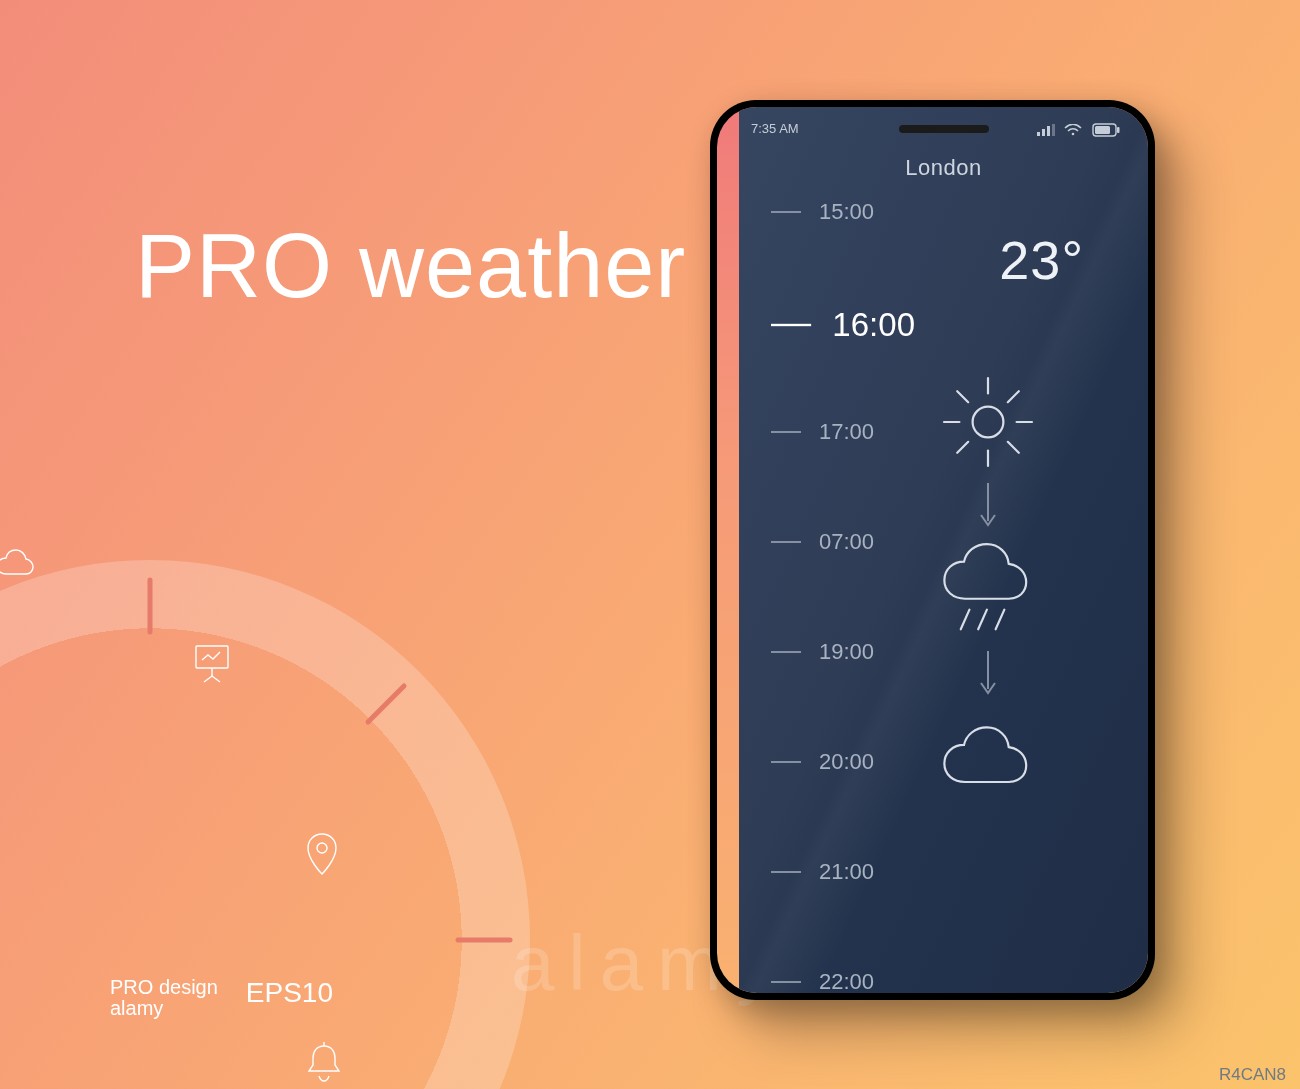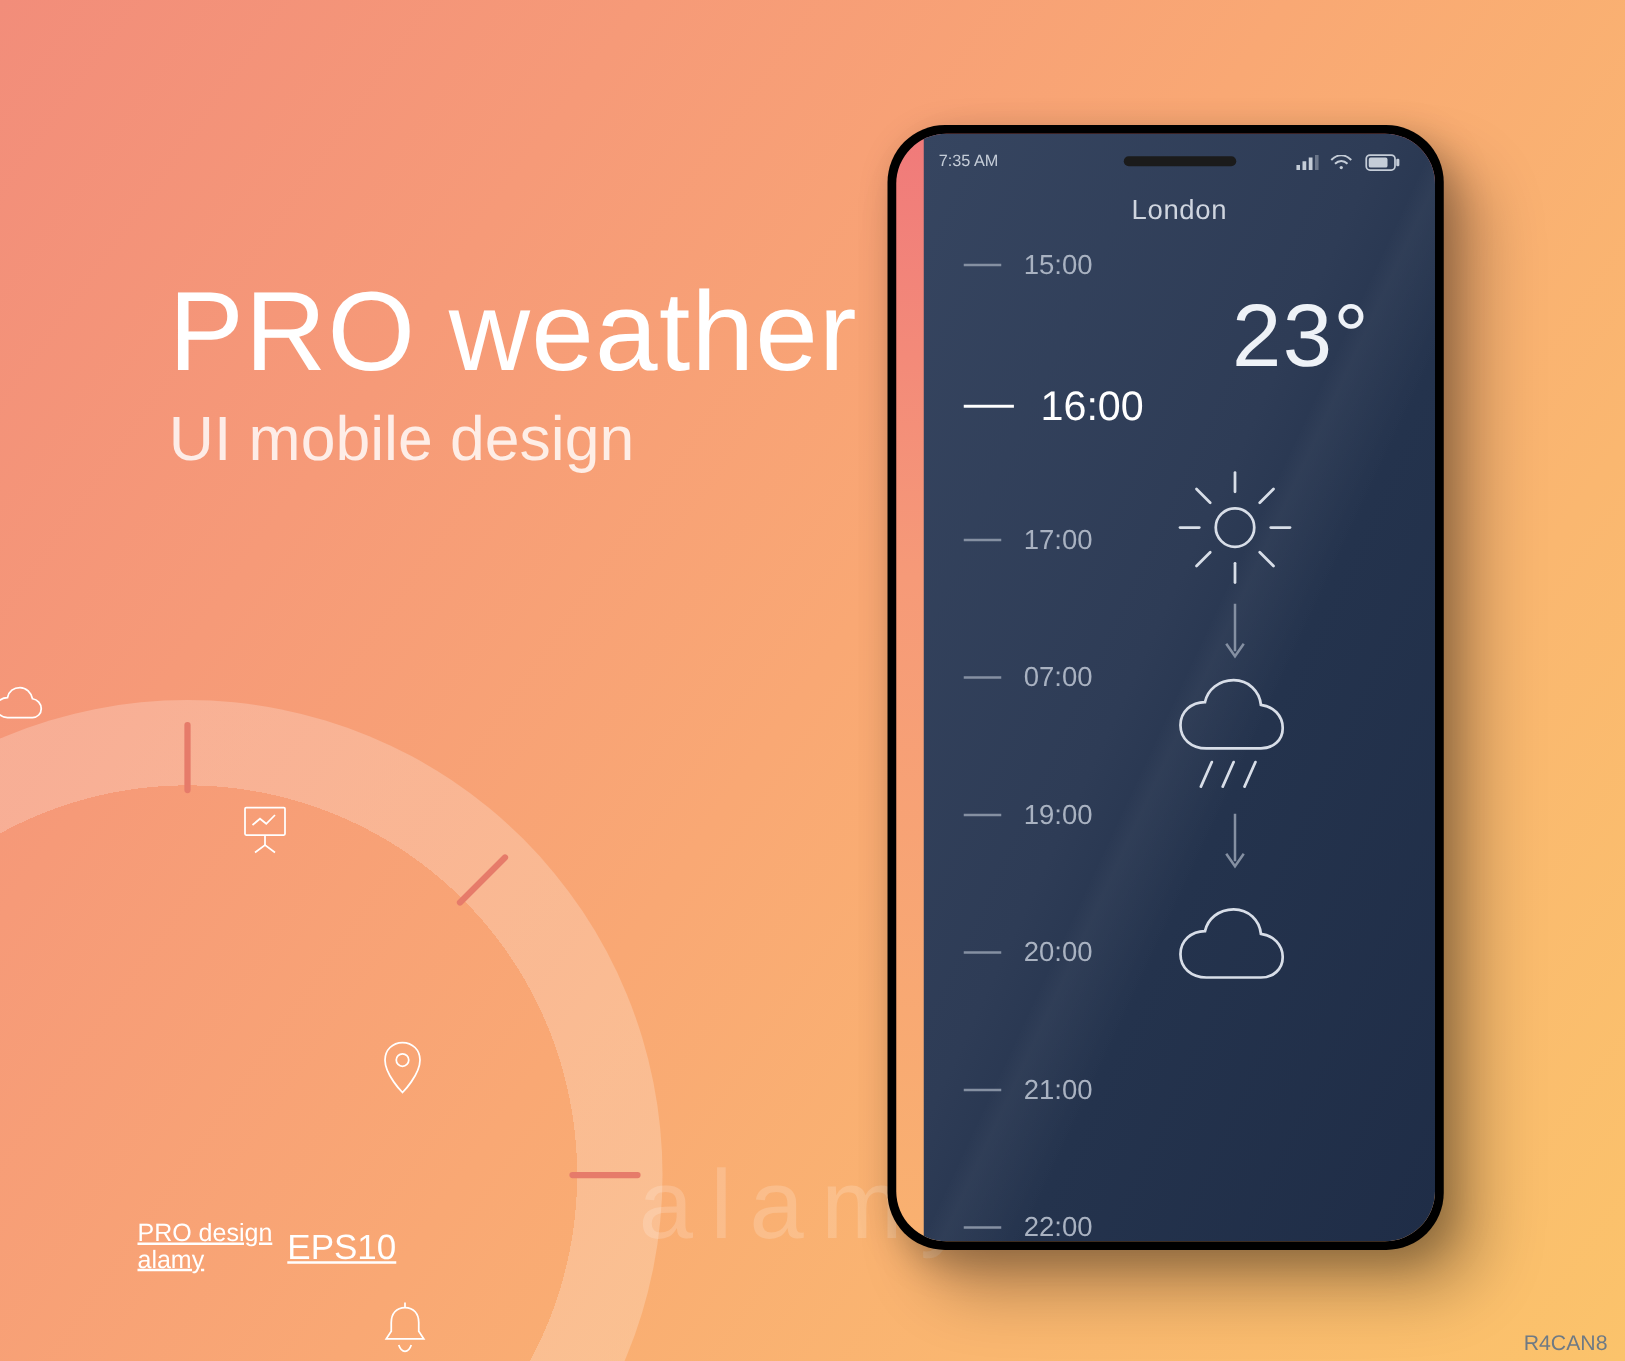--- a/index.html
+++ b/index.html
@@ -30,21 +30,21 @@
   bottom: 4px;
   font-size: 17px;
   color: #6f7a84;
   font-family: Arial, sans-serif;
 }
 
 .title-block { position: absolute; left: 135px; top: 215px; }
 .title-main { color: #fff; font-weight: 200; font-size: 90px; letter-spacing: 1px; }
 .title-sub { color: rgba(255,255,255,.82); font-weight: 200; font-size: 50px; margin-top: 4px; }
 
-.badge { position: absolute; left: 110px; bottom: 70px; color: #fff; display: flex; align-items: center; gap: 12px; text-decoration: underline; }
+.badge { position: absolute; left: 110px; bottom: 70px; color: #fff; display: flex; align-items: flex-start; gap: 28px; }
 .badge .small { font-size: 20px; font-weight: 200; line-height: 1.05; }
 .badge .eps { font-size: 28px; font-weight: 200; }
 
 .dial {
   position: absolute;
   width: 760px; height: 760px;
   left: -230px; top: 560px;
   border-radius: 50%;
   background: radial-gradient(circle, transparent 58%, rgba(255,255,255,.22) 58%, rgba(255,255,255,.22) 82%, transparent 82%);
 }
@@ -117,24 +117,24 @@
   color: #a9b2c1;
 }
 .trow .tick { width: 30px; height: 2px; background: #8590a2; margin-right: 18px; }
 .trow .ttime { font-size: 22px; font-weight: 300; }
 .trow.active { color: #fff; transform: scale(1.18); transform-origin: left center; }
 .trow.active .tick { background:#fff; width:34px; }
 .trow.active .ttime { font-size: 28px; color:#fff; }
 
 .big-temp {
   position: absolute;
-  right: 52px;
+  right: 64px;
   top: 122px;
   color: #eef2f7;
-  font-size: 71px;
+  font-size: 54px;
   font-weight: 200;
   letter-spacing: 1px;
 }
 
 .wx-col {
   position: absolute;
   right: 80px;
   top: 260px;
   width: 160px;
   display:flex; flex-direction:column; align-items:center;
@@ -150,21 +150,20 @@
 <div class="canvas">
 
   <div class="watermark">alamy</div>
   <div class="wm-id">R4CAN8</div>
 
   <div class="title-block">
     <div class="title-main">
       <span style="font-weight:300">PRO</span>
       <span style="font-weight:200">weather</span>
     </div>
-    <div class="title-sub">UI mobile design</div>
   </div>
 
   <div class="dial">
     <svg viewBox="0 0 760 760">
 
       <g stroke="#e67b6a" stroke-width="5" stroke-linecap="round">
         <line x1="380" y1="72" x2="380" y2="20"></line>
         <line x1="598" y1="162" x2="634" y2="126"></line>
         <line x1="688" y1="380" x2="740" y2="380"></line>
         <line x1="598" y1="598" x2="634" y2="634"></line>

